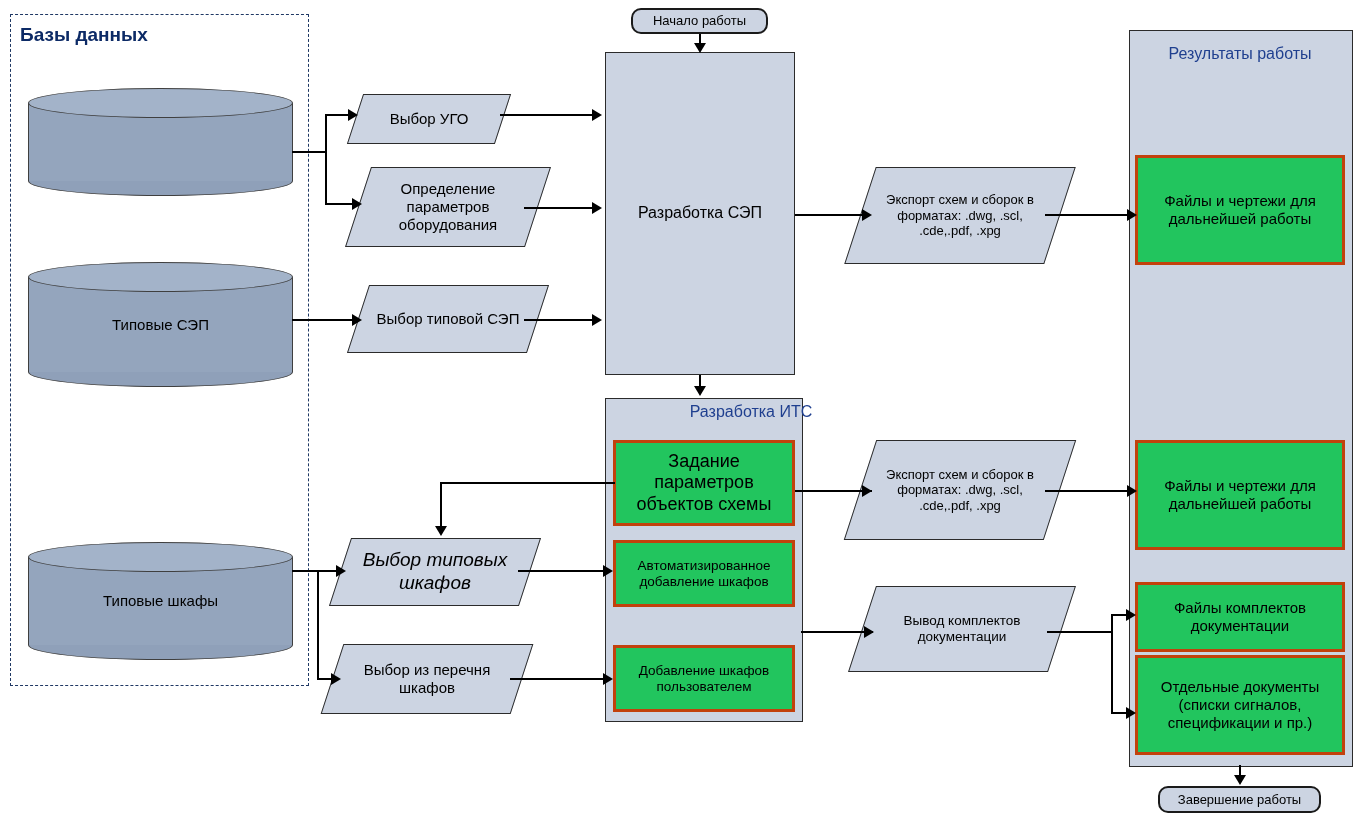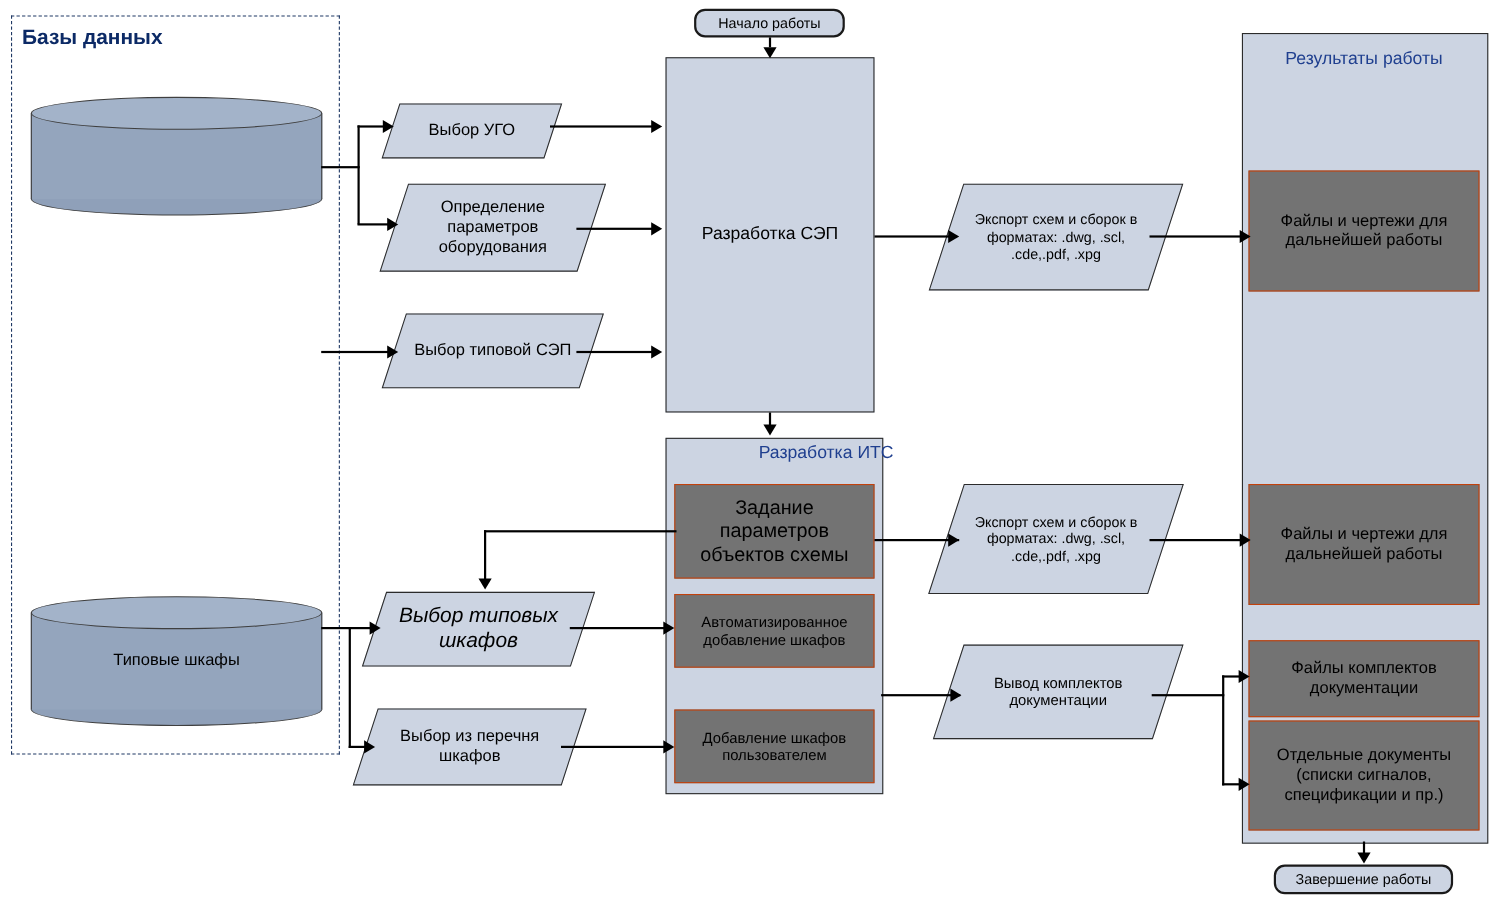--- a/index.html
+++ b/index.html
@@ -109,22 +109,22 @@
     padding: 0 10px;
     box-sizing: border-box;
   }
 
   
   .rect {
     background: #ccd4e2;
     border: 1px solid #2b2b2b;
   }
   .rect-dark {
-    background: #737373;
-    border: 1px solid #c2410c;
+    background: #22c55e;
+    border: 3px solid #c2410c;
   }
   .panel {
     background: #ccd4e2;
     border: 1px solid #2b2b2b;
   }
 
   
   .terminal {
     background: #ccd4e2;
     border: 2px solid #1a1a1a;
@@ -167,20 +167,28 @@
 
   <div class="db-group" style="left:10px; top:14px; width:297px; height:670px;"></div>
   <div class="group-title" style="left:20px; top:24px; font-size:19px;">Базы данных</div>
 
   <div class="cylinder" style="left:28px; top:88px; width:265px; height:108px;">
     <div class="cyl-bottom"></div>
     <div class="cyl-body"></div>
     <div class="cyl-top"></div>
   </div>
 
+  <div class="cylinder" style="left:28px; top:262px; width:265px; height:125px;">
+    <div class="cyl-bottom"></div>
+    <div class="cyl-body"></div>
+    <div class="cyl-top"></div>
+    <div class="cyl-label">
+      <span>Типовые СЭП</span>
+    </div>
+  </div>
 
   <div class="cylinder" style="left:28px; top:542px; width:265px; height:118px;">
     <div class="cyl-bottom"></div>
     <div class="cyl-body"></div>
     <div class="cyl-top"></div>
     <div class="cyl-label">
       <span>Типовые шкафы</span>
     </div>
   </div>
 

